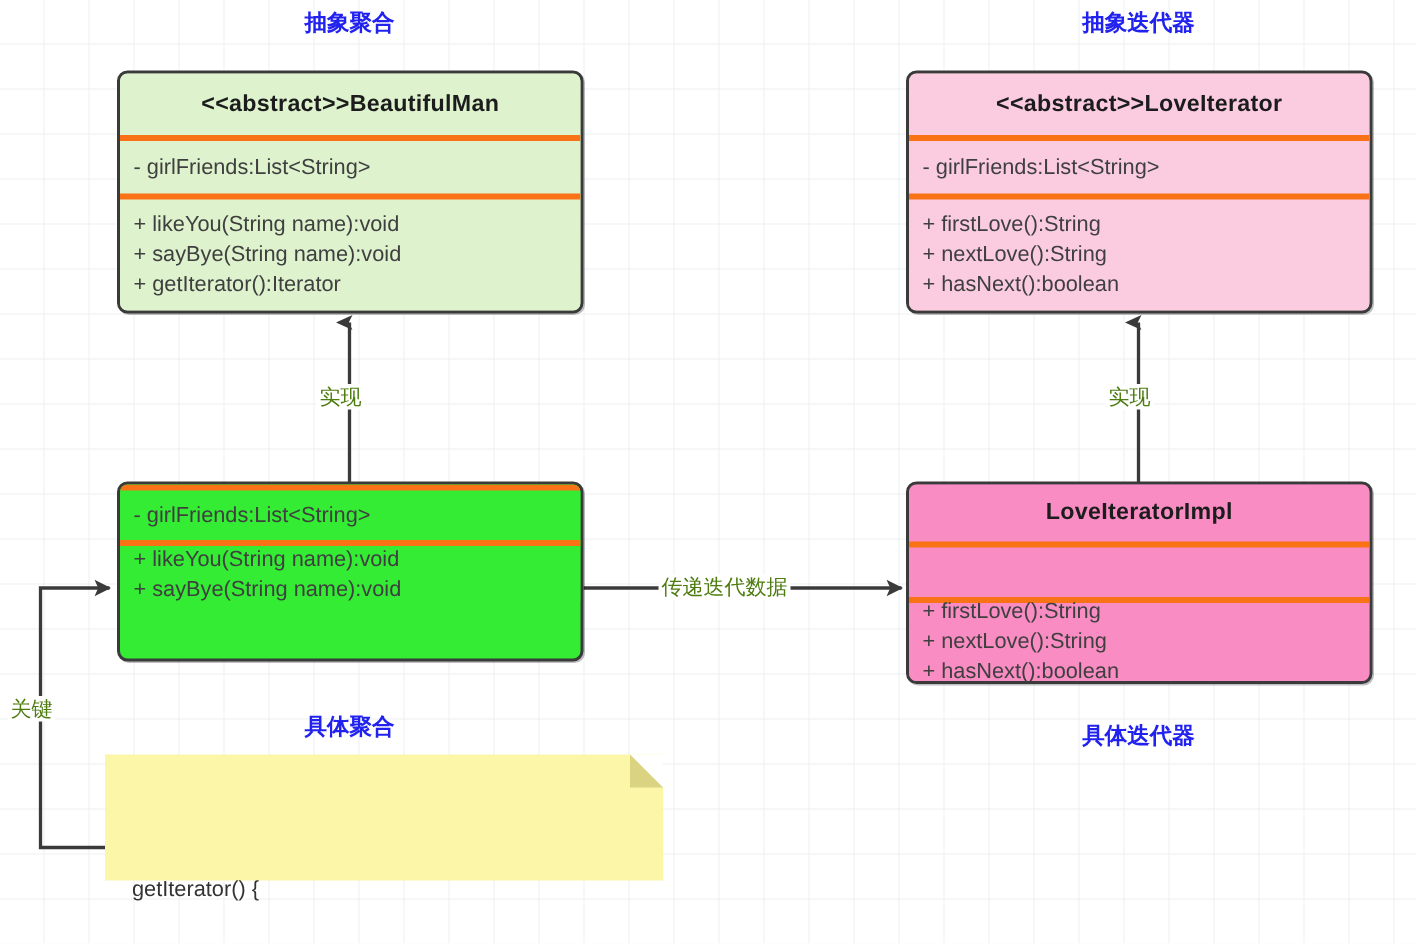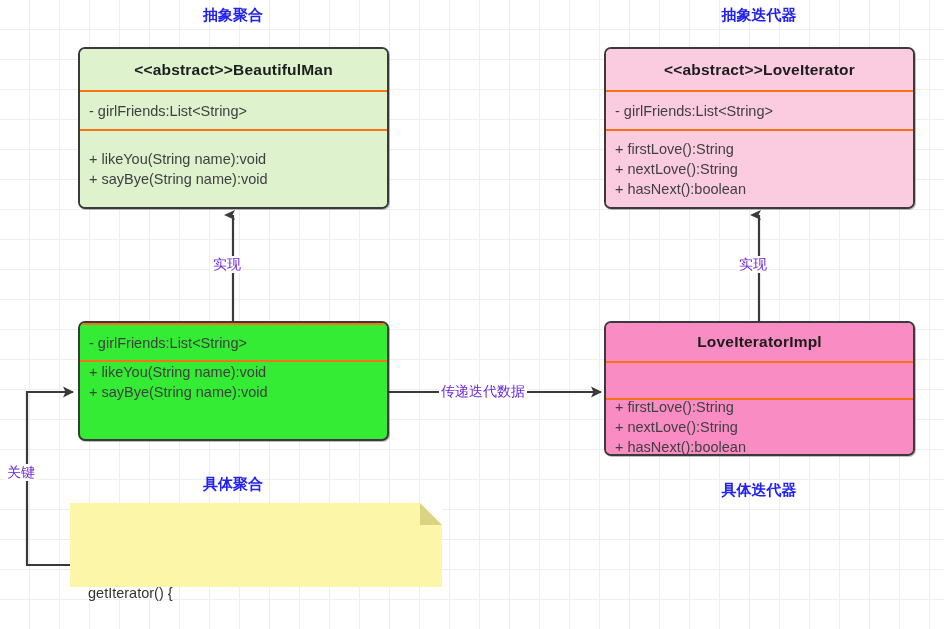--- a/index.html
+++ b/index.html
@@ -46,21 +46,21 @@
     text-align: center;
     font-weight: bold;
     font-size: 15.5px;
     color: #1c1c1c;
     display: flex;
     align-items: center;
     justify-content: center;
     letter-spacing: 0.2px;
   }
   .uml-class .sep {
-    border-top: 2px solid #f97316;
+    border-top: 4px solid #f97316;
   }
   .uml-class .members {
     padding: 5px 9px 5px 9px;
     font-size: 14.5px;
     color: #3f3f3f;
     line-height: 20px;
     display: flex;
     flex-direction: column;
     justify-content: center;
   }
@@ -88,21 +88,21 @@
     font-weight: bold;
     font-size: 15px;
     white-space: nowrap;
     text-align: center;
   }
 
   
   .edge-label {
     position: absolute;
     font-size: 14px;
-    color: #6d28d9;
+    color: #4d7c0f;
     background: #ffffff;
     white-space: nowrap;
     padding: 0 2px;
     line-height: 17px;
   }
 
   
   .note {
     position: absolute;
     box-sizing: border-box;
@@ -165,20 +165,21 @@
   <div class="caption" style="left:604px; top:481px; width:310px;">具体迭代器</div>
 
   <div class="uml-class theme-green-light" style="left:78px; top:47px; width:311px; height:162px;">
     <div class="row title" style="height:41px;">&lt;&lt;abstract&gt;&gt;BeautifulMan</div>
     <div class="row sep members attrs" style="height:39px;">
       <div class="member-line">- girlFriends:List&lt;String&gt;</div>
     </div>
     <div class="row sep members" style="height:78px;">
       <div class="member-line">+ likeYou(String name):void</div>
       <div class="member-line">+ sayBye(String name):void</div>
+      <div class="member-line">+ getIterator():Iterator</div>
     </div>
   </div>
 
   <div class="uml-class theme-pink-light" style="left:604px; top:47px; width:311px; height:162px;">
     <div class="row title" style="height:41px;">&lt;&lt;abstract&gt;&gt;LoveIterator</div>
     <div class="row sep members attrs" style="height:39px;">
       <div class="member-line">- girlFriends:List&lt;String&gt;</div>
     </div>
     <div class="row sep members" style="height:78px;">
       <div class="member-line">+ firstLove():String</div>

